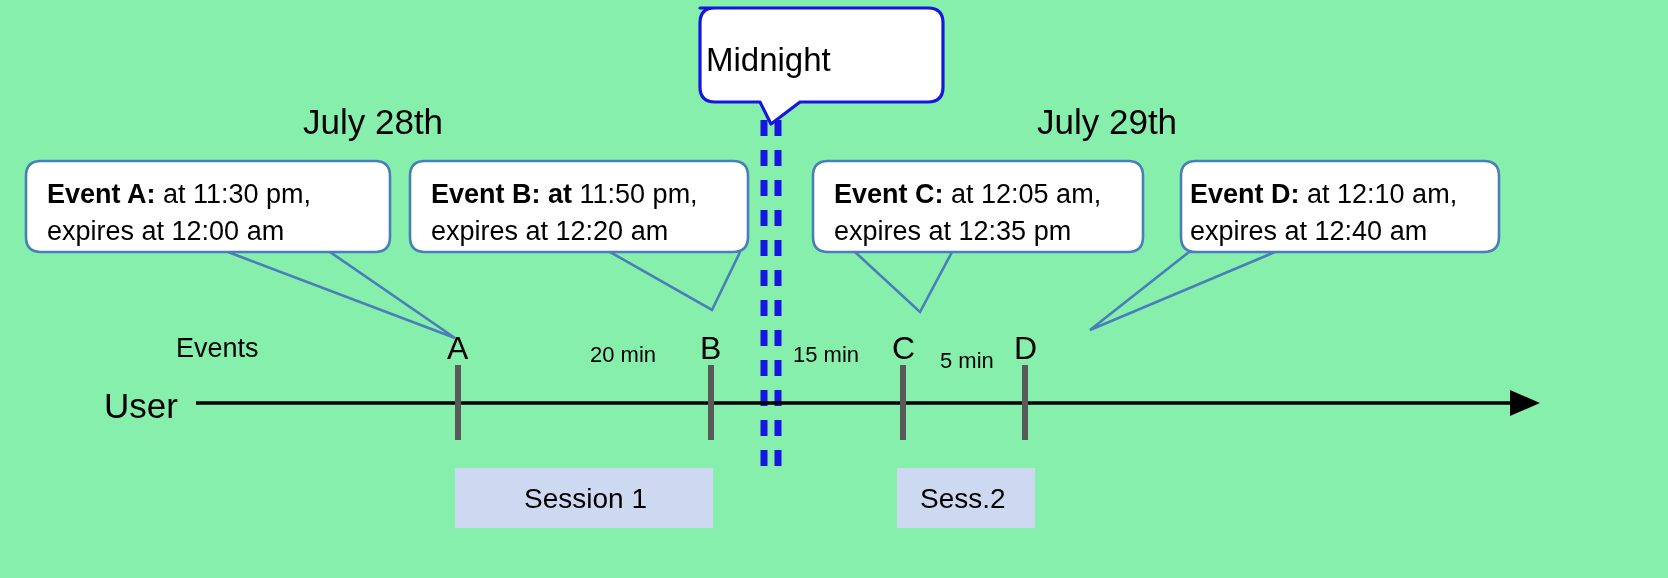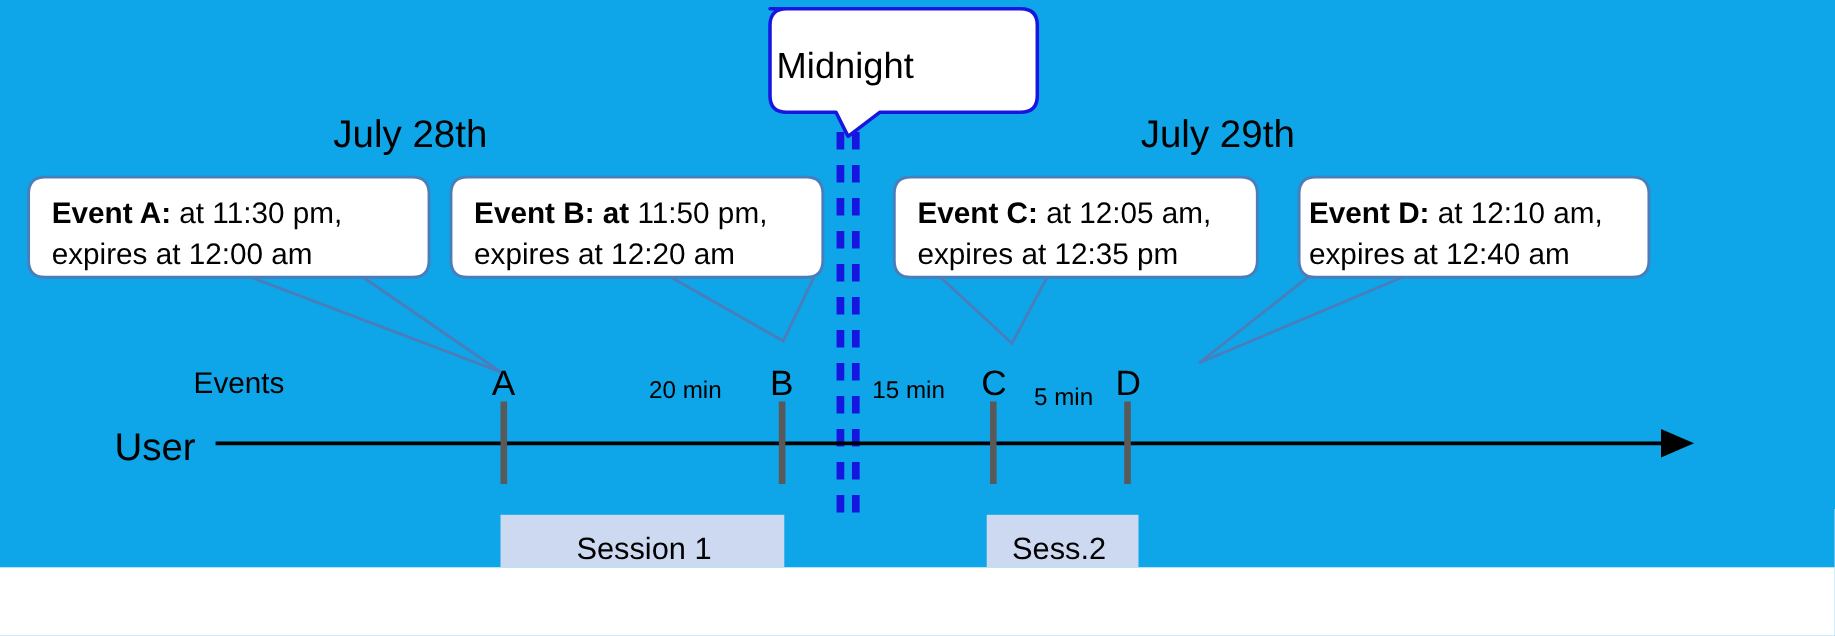--- a/index.html
+++ b/index.html
@@ -6,22 +6,22 @@
     margin: 0;
     padding: 0;
     background: #ffffff;
   }
   body {
     font-family: "Liberation Sans", sans-serif;
   }
   #stage {
     position: relative;
     width: 1668px;
-    height: 516px;
-    background: #0ea5e9;
+    height: 578px;
+    background: #86efac;
     overflow: hidden;
   }
   #stage svg {
     position: absolute;
     left: 0;
     top: 0;
   }
   .cal-text {
     font-family: "Liberation Sans", sans-serif;
     font-size: 27px;

